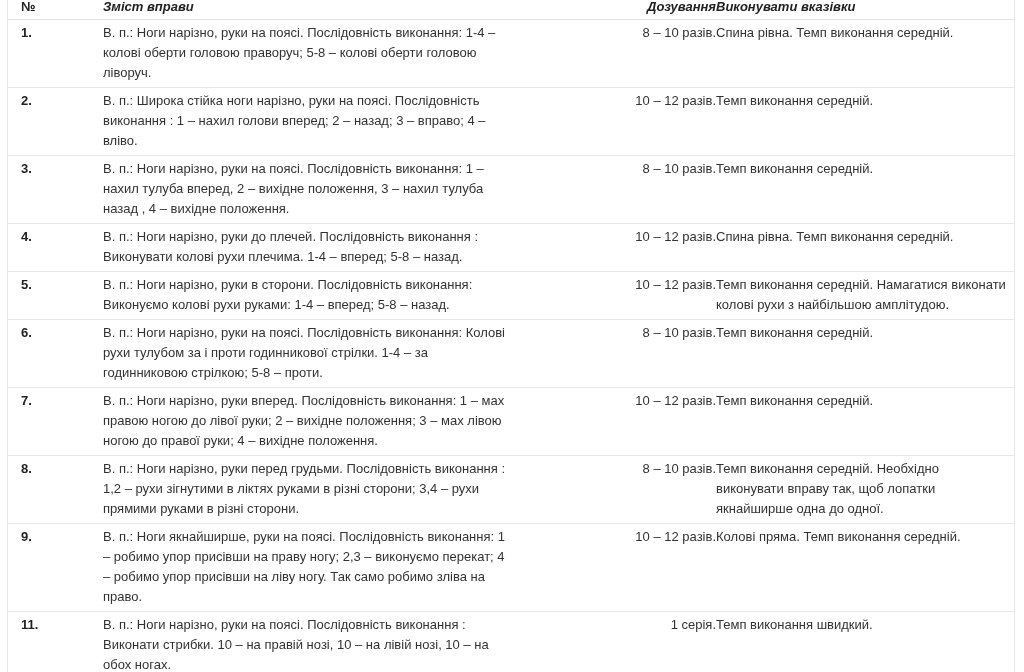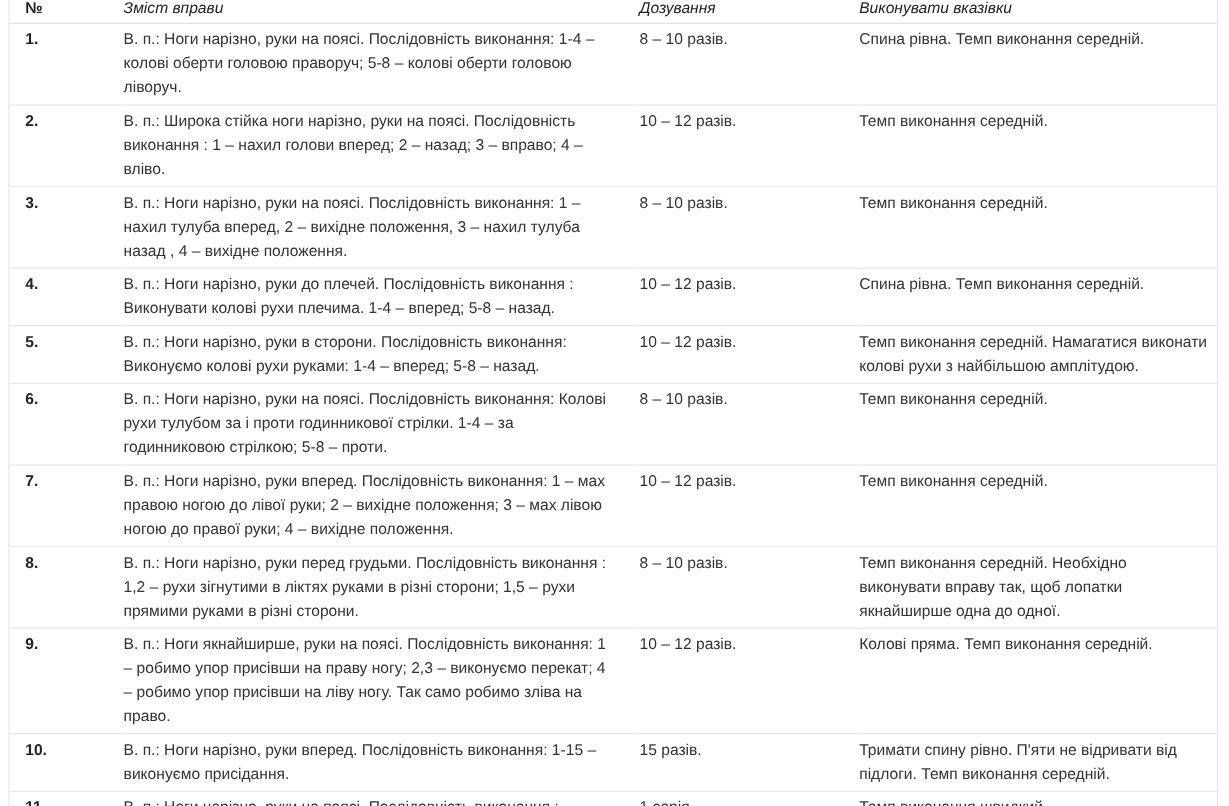--- a/index.html
+++ b/index.html
@@ -28,41 +28,41 @@
       border-collapse: collapse;
       table-layout: fixed;
     }
     th, td {
       text-align: left;
       vertical-align: top;
       line-height: 20px;
       padding: 0;
     }
     thead th {
-      font-weight: normal;
+      font-weight: bold;
       height: 19px;
       padding-top: 0;
       padding-bottom: 0;
       border-bottom: 1px solid #e2e2e2;
       line-height: 14px;
       color: #222222;
     }
     thead th.italic { font-style: italic; }
     tbody td {
       border-bottom: 1px solid #e8e8e8;
       padding-top: 3px;
       padding-bottom: 4px;
     }
     col.c-num { width: 95px; }
     col.c-text { width: 429px; }
     col.c-dose { width: 184px; }
     col.c-notes { width: 298px; }
     .cell-num { padding-left: 13px; font-weight: bold; color: #222; }
     .cell-text { padding-right: 20px; }
-    .cell-dose { padding-left: 1px; }
+    .cell-dose { padding-left: 1px; text-align: right; }
     .cell-notes { padding-right: 8px; }
     th.cell-num { padding-left: 13px; }
   </style>
 </head>
 <body>
 
 <div class="wrap">
   <table>
     <colgroup>
       <col class="c-num">
@@ -116,35 +116,29 @@
         <td class="cell-notes">Темп виконання середній.</td>
       </tr>
       <tr>
         <td class="cell-num">7.</td>
         <td class="cell-text">В. п.: Ноги нарізно, руки вперед. Послідовність виконання: 1 – мах правою ногою до лівої руки;  2 – вихідне положення; 3 – мах лівою ногою до правої руки; 4 – вихідне положення.</td>
         <td class="cell-dose">10 – 12 разів.</td>
         <td class="cell-notes">Темп виконання середній.</td>
       </tr>
       <tr>
         <td class="cell-num">8.</td>
-        <td class="cell-text">В. п.: Ноги нарізно, руки перед грудьми. Послідовність виконання : 1,2 – рухи зігнутими в ліктях руками в різні сторони; 1,5 – рухи прямими руками в різні сторони.</td>
+        <td class="cell-text">В. п.: Ноги нарізно, руки перед грудьми. Послідовність виконання : 1,2 – рухи зігнутими в ліктях руками в різні сторони; 3,4 – рухи прямими руками в різні сторони.</td>
         <td class="cell-dose">8 – 10 разів.</td>
         <td class="cell-notes">Темп виконання середній. Необхідно виконувати вправу так, щоб лопатки якнайширше одна до одної.</td>
       </tr>
       <tr>
         <td class="cell-num">9.</td>
         <td class="cell-text">В. п.: Ноги якнайширше, руки на поясі. Послідовність виконання: 1 – робимо упор присівши на праву ногу; 2,3 – виконуємо перекат; 4 – робимо упор присівши на ліву ногу. Так само робимо зліва на право.</td>
         <td class="cell-dose">10 – 12 разів.</td>
         <td class="cell-notes">Колові пряма. Темп виконання середній.</td>
-      </tr>
-      <tr>
-        <td class="cell-num">10.</td>
-        <td class="cell-text">В. п.: Ноги нарізно, руки вперед. Послідовність виконання: 1-15 – виконуємо присідання.</td>
-        <td class="cell-dose">15 разів.</td>
-        <td class="cell-notes">Тримати спину рівно. П'яти не відривати від підлоги. Темп виконання середній.</td>
       </tr>
       <tr>
         <td class="cell-num">11.</td>
         <td class="cell-text">В. п.: Ноги нарізно, руки на поясі. Послідовність виконання : Виконати стрибки. 10 – на правій нозі, 10 – на лівій нозі, 10 – на обох ногах.</td>
         <td class="cell-dose">1 серія.</td>
         <td class="cell-notes">Темп виконання швидкий.</td>
       </tr>
     </tbody>
   </table>
 </div>

